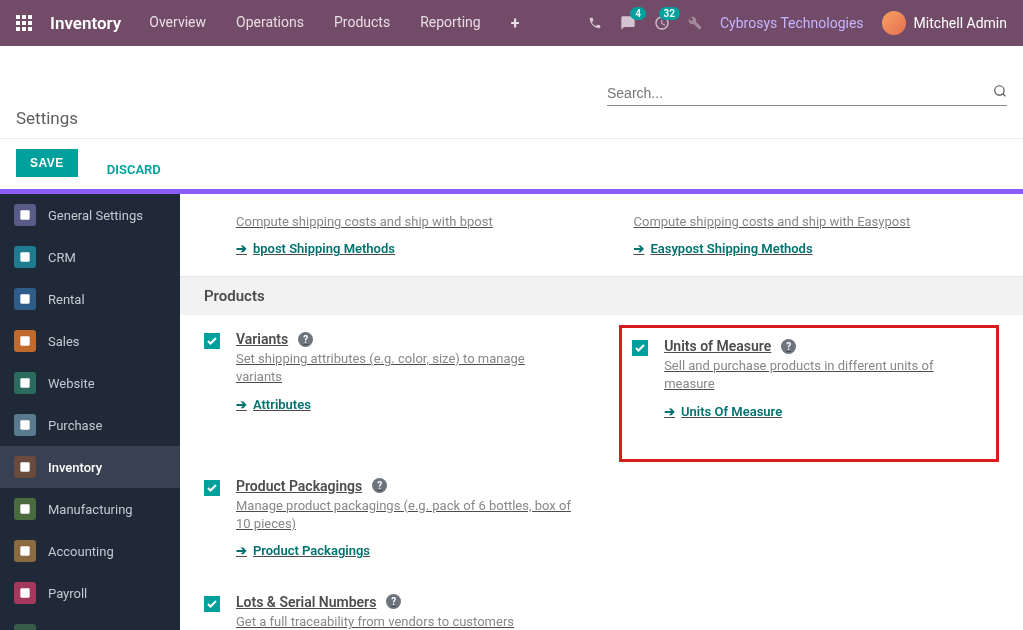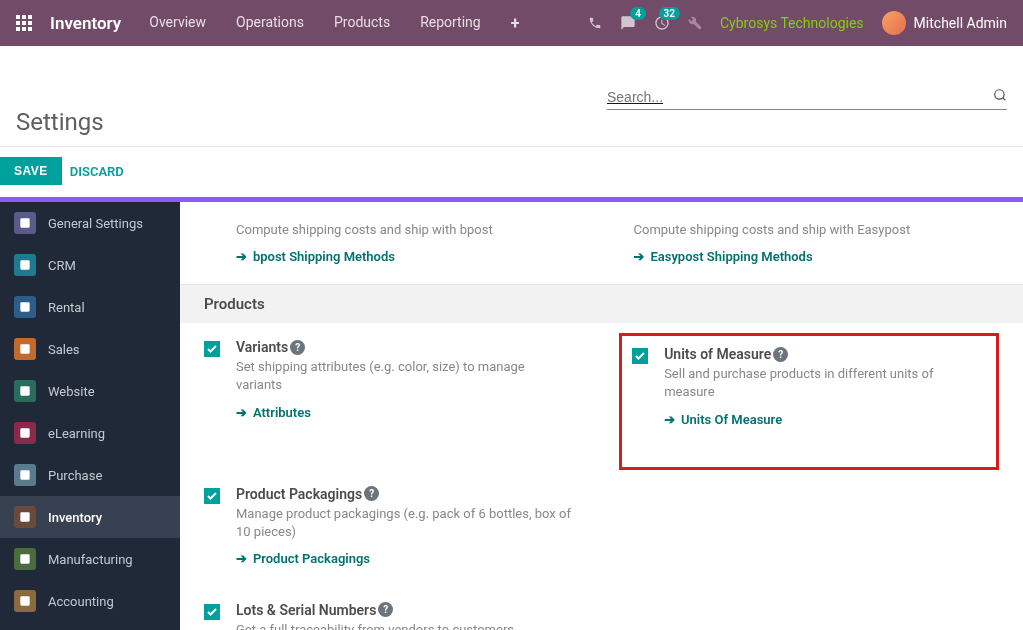--- a/index.html
+++ b/index.html
@@ -7,32 +7,32 @@
 
 
 .navbar { background: #714B67; height: 46px; display: flex; align-items: center; padding: 0 16px; color: #fff; }
 .nav-apps { margin-right: 18px; display: flex; align-items: center; }
 .nav-brand { font-size: 17px; font-weight: 600; margin-right: 28px; }
 .nav-menu { display: flex; gap: 30px; flex: 1; }
 .nav-menu-item { color: #e9dde5; font-size: 14px; cursor: pointer; }
 .nav-right { display: flex; align-items: center; gap: 18px; }
 .nav-icon { color: #d5c3cf; position: relative; display: flex; align-items: center; }
 .badge { position: absolute; top: -8px; right: -10px; background: #00A09D; color: #fff; font-size: 10px; border-radius: 8px; padding: 1px 5px; font-weight: 600; }
-.nav-company { color: #84cc16; font-size: 14px; }
+.nav-company { color: #c4b5fd; font-size: 14px; }
 .nav-user { display: flex; align-items: center; gap: 8px; color: #fff; font-size: 14px; }
 .avatar { width: 24px; height: 24px; border-radius: 50%; background: linear-gradient(135deg,#f4a261,#e76f51); }
 
 
 .control-panel { padding: 14px 16px 10px; border-bottom: 1px solid #e9ecef; display: flex; align-items: center; justify-content: space-between; }
-.cp-title { font-size: 24px; color: #5f5f5f; margin-top: 48px; }
+.cp-title { font-size: 17px; color: #5f5f5f; margin-top: 48px; }
 .cp-search { display: flex; align-items: center; border-bottom: 1px solid #888; width: 400px; padding-bottom: 2px; }
-.cp-search input { border: none; outline: none; font-size: 14px; color: #0f172a; flex: 1; padding: 2px 0; text-decoration: underline; }
+.cp-search input { border: none; outline: none; font-size: 14px; color: #737373; flex: 1; padding: 2px 0; }
 .cp-search-icon { color: #4c4c4c; }
 
-.cp-buttons { padding: 10px 0 12px; display: flex; gap: 8px; align-items: center; }
+.cp-buttons { padding: 10px 16px 12px; display: flex; gap: 29px; align-items: flex-end; }
 .btn-save { background: #00A09D; color: #fff; border: none; padding: 7px 14px; font-size: 12px; font-weight: 600; letter-spacing: 0.5px; cursor: pointer; }
 .btn-discard { color: #00A09D; font-size: 13px; font-weight: 600; cursor: pointer; }
 
 
 .main { display: flex; height: calc(630px - 46px - 56px - 42px); border-top: 5px solid #8b5cf6; }
 
 
 .sidebar { width: 180px; background: #1f2937; color: #d1d5db; overflow-y: auto; flex-shrink: 0; }
 .sidebar::-webkit-scrollbar { width: 10px; }
 .sidebar::-webkit-scrollbar-track { background: #e5e5e5; }
@@ -41,29 +41,29 @@
 .sb-item.active { background: #374151; color: #fff; font-weight: 500; }
 .sb-icon { width: 22px; height: 22px; display: flex; align-items: center; justify-content: center; border-radius: 3px; flex-shrink: 0; }
 .sb-icon svg { width: 14px; height: 14px; }
 
 
 .content { flex: 1; overflow-y: auto; background: #fff; padding: 0; position: relative; }
 .content::-webkit-scrollbar { width: 12px; }
 .content::-webkit-scrollbar-track { background: #f1f1f1; }
 .content::-webkit-scrollbar-thumb { background: #c1c1c1; }
 
-.section-row { display: flex; padding: 10px 24px; }
+.section-row { display: flex; padding: 10px 24px; text-decoration: underline; }
 .section-header { background: #f2f2f2; padding: 10px 24px; font-size: 15px; font-weight: 600; color: #4c4c4c; border-top: 1px solid #e5e5e5; }
 
 .setting-block { display: flex; gap: 16px; width: 50%; padding: 6px 10px 10px 0; }
 .checkbox-wrap { flex-shrink: 0; padding-top: 2px; }
 .checkbox { width: 16px; height: 16px; background: #00A09D; display: flex; align-items: center; justify-content: center; cursor: pointer; }
 .checkbox svg { width: 12px; height: 12px; }
 .setting-content { flex: 1; }
-.setting-title { font-size: 14px; font-weight: 600; color: #4c4c4c; display: flex; align-items: center; gap: 2px; }
+.setting-title { font-size: 14px; font-weight: 600; color: #4c4c4c; display: flex; align-items: center; gap: 10px; }
 .setting-desc { font-size: 13px; color: #888; margin-top: 3px; line-height: 1.4; }
 .setting-link { color: #00726f; font-size: 13px; font-weight: 600; margin-top: 10px; display: flex; align-items: center; gap: 6px; cursor: pointer; }
 .help-icon { width: 15px; height: 15px; background: #6c757d; border-radius: 50%; display: inline-flex; align-items: center; justify-content: center; color: #fff; font-size: 10px; font-weight: bold; }
 
 .highlighted { border: 3px solid #d81b1b; }
 
 .arrow-right { display: inline-block; }
 </style>
 </head>
 <body>
@@ -175,28 +175,20 @@
       </div>
       <div class="sb-item">
         <div class="sb-icon" style="background: rgb(42, 109, 94);">
           <svg viewBox="0 0 24 24" fill="#fff">
             <rect x="4" y="4" width="16" height="16" rx="2"></rect>
           </svg>
         </div>
         <span>Website</span>
       </div>
       <div class="sb-item">
-        <div class="sb-icon" style="background: rgb(138, 42, 74);">
-          <svg viewBox="0 0 24 24" fill="#fff">
-            <rect x="4" y="4" width="16" height="16" rx="2"></rect>
-          </svg>
-        </div>
-        <span>eLearning</span>
-      </div>
-      <div class="sb-item">
         <div class="sb-icon" style="background: rgb(90, 122, 142);">
           <svg viewBox="0 0 24 24" fill="#fff">
             <rect x="4" y="4" width="16" height="16" rx="2"></rect>
           </svg>
         </div>
         <span>Purchase</span>
       </div>
       <div class="sb-item active">
         <div class="sb-icon" style="background: rgb(107, 74, 62);">
           <svg viewBox="0 0 24 24" fill="#fff">

